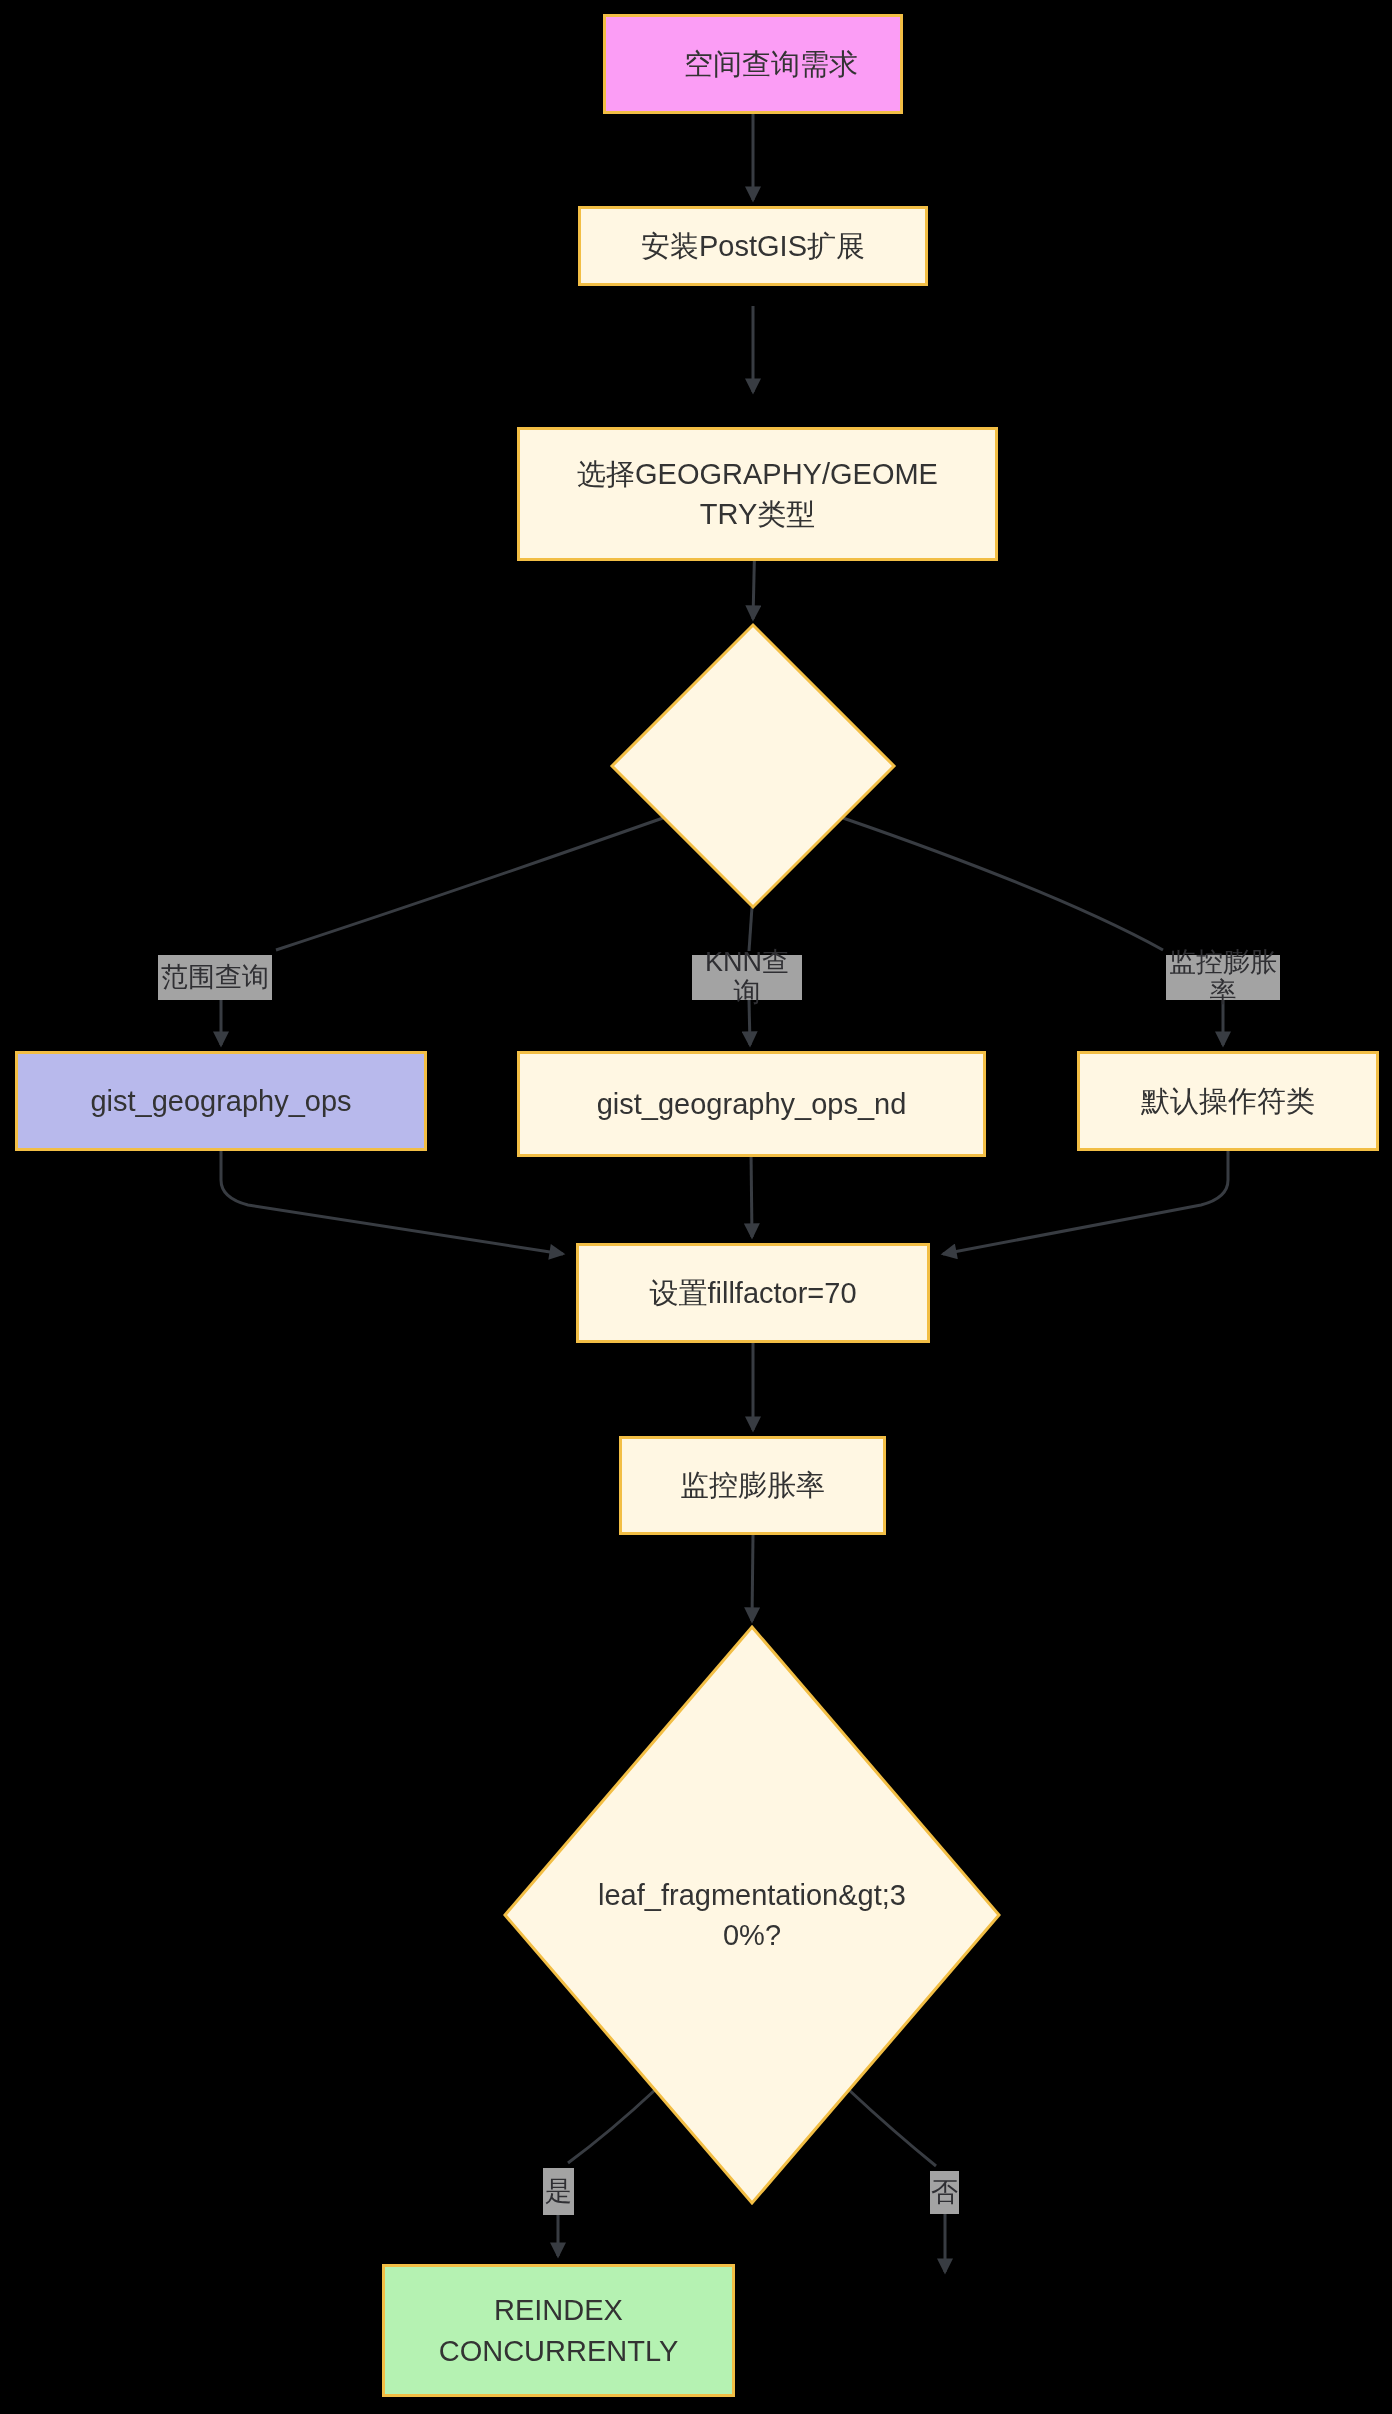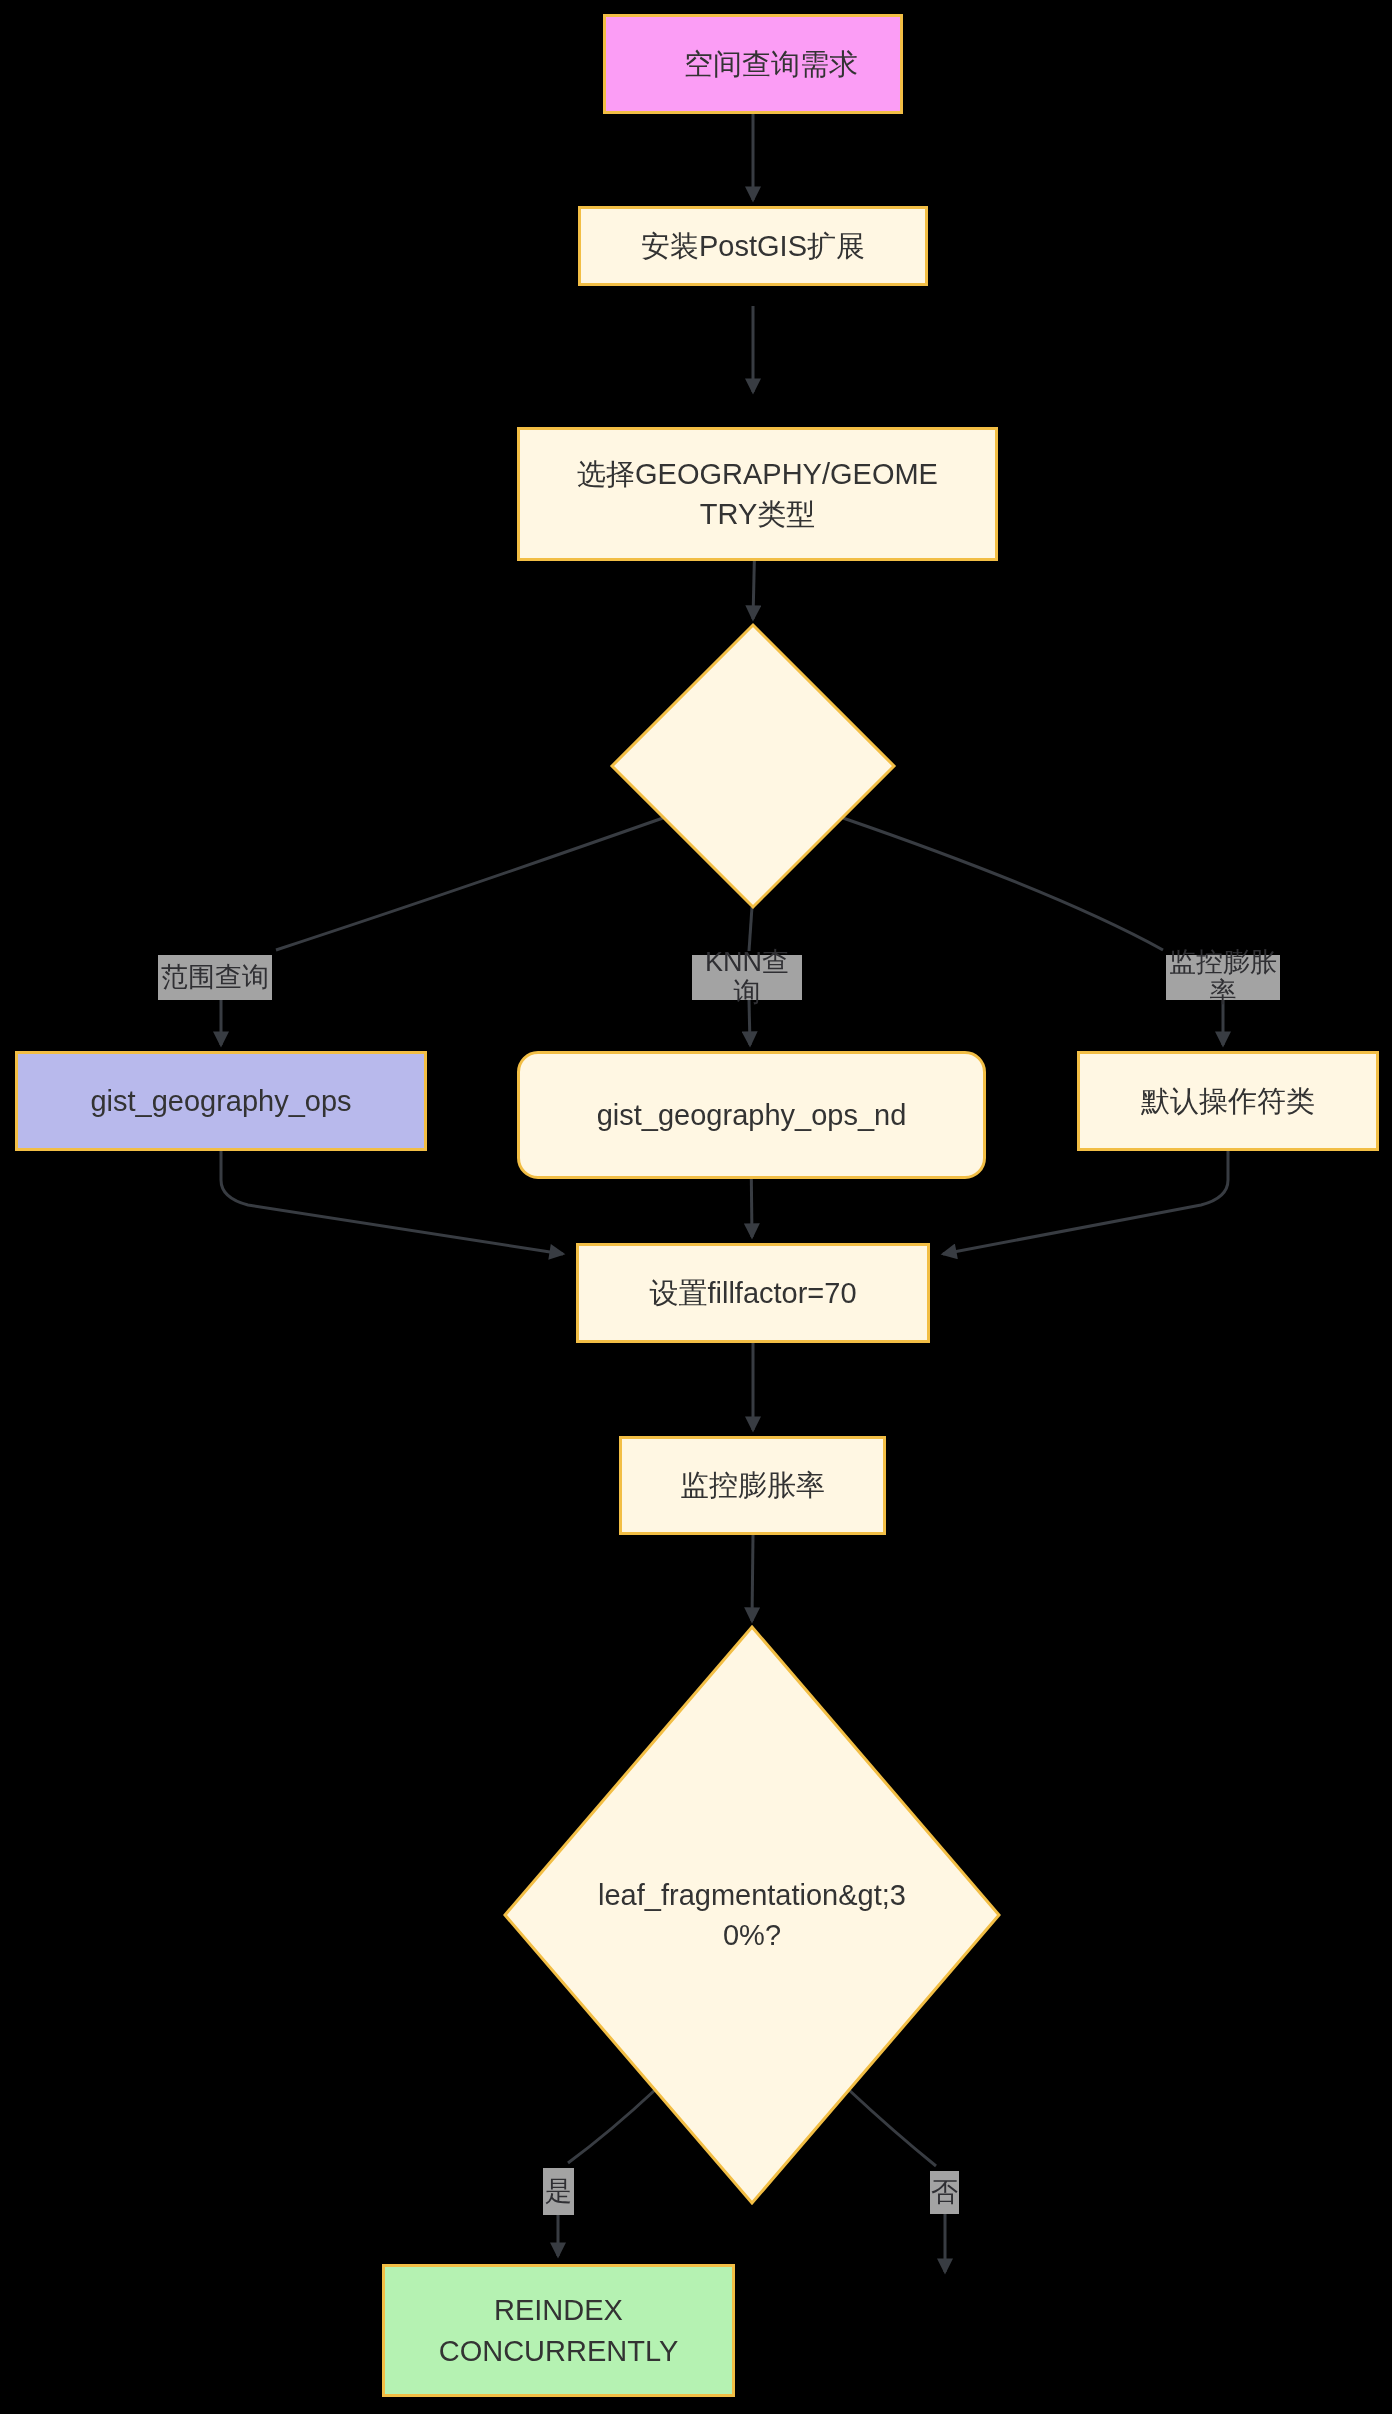--- a/index.html
+++ b/index.html
@@ -24,21 +24,21 @@
   .edge-label{
     position:absolute;background:#a3a3a3;color:#2f2f33;
     display:flex;align-items:center;justify-content:center;
     font-size:27px;line-height:1.1;text-align:center;
   }
   
   #n-start     {left:603px;  top:14px;   width:300px; height:100px;}
   #n-install   {left:578px;  top:206px;  width:350px; height:80px;}
   #n-choose    {left:517px;  top:398px;  width:481px; height:134px;margin-top:29px;}
   #n-ops       {left:15px;   top:1051px; width:412px; height:100px;}
-  #n-opsnd     {left:517px;  top:1051px; width:469px; height:128px;border-radius:21px;}
+  #n-opsnd     {left:517px;  top:1051px; width:469px; height:106px;}
   #n-default   {left:1077px; top:1051px; width:302px; height:100px;}
   #n-fillfactor{left:576px;  top:1243px; width:354px; height:100px;}
   #n-monitor   {left:619px;  top:1436px; width:267px; height:99px;}
   #n-reindex   {left:382px;  top:2264px; width:353px; height:133px;}
   #n-perf      {left:828px;  top:2281px; width:237px; height:99px;}
   #t-analyze   {left:593px;  top:726px;  width:320px; height:80px;}
   #t-frag      {left:512px;  top:1835px; width:480px; height:160px;}
   
   #l-range {left:158px; top:955px;  width:114px; height:45px;}
   #l-knn   {left:692px; top:955px;  width:110px; height:45px;}

